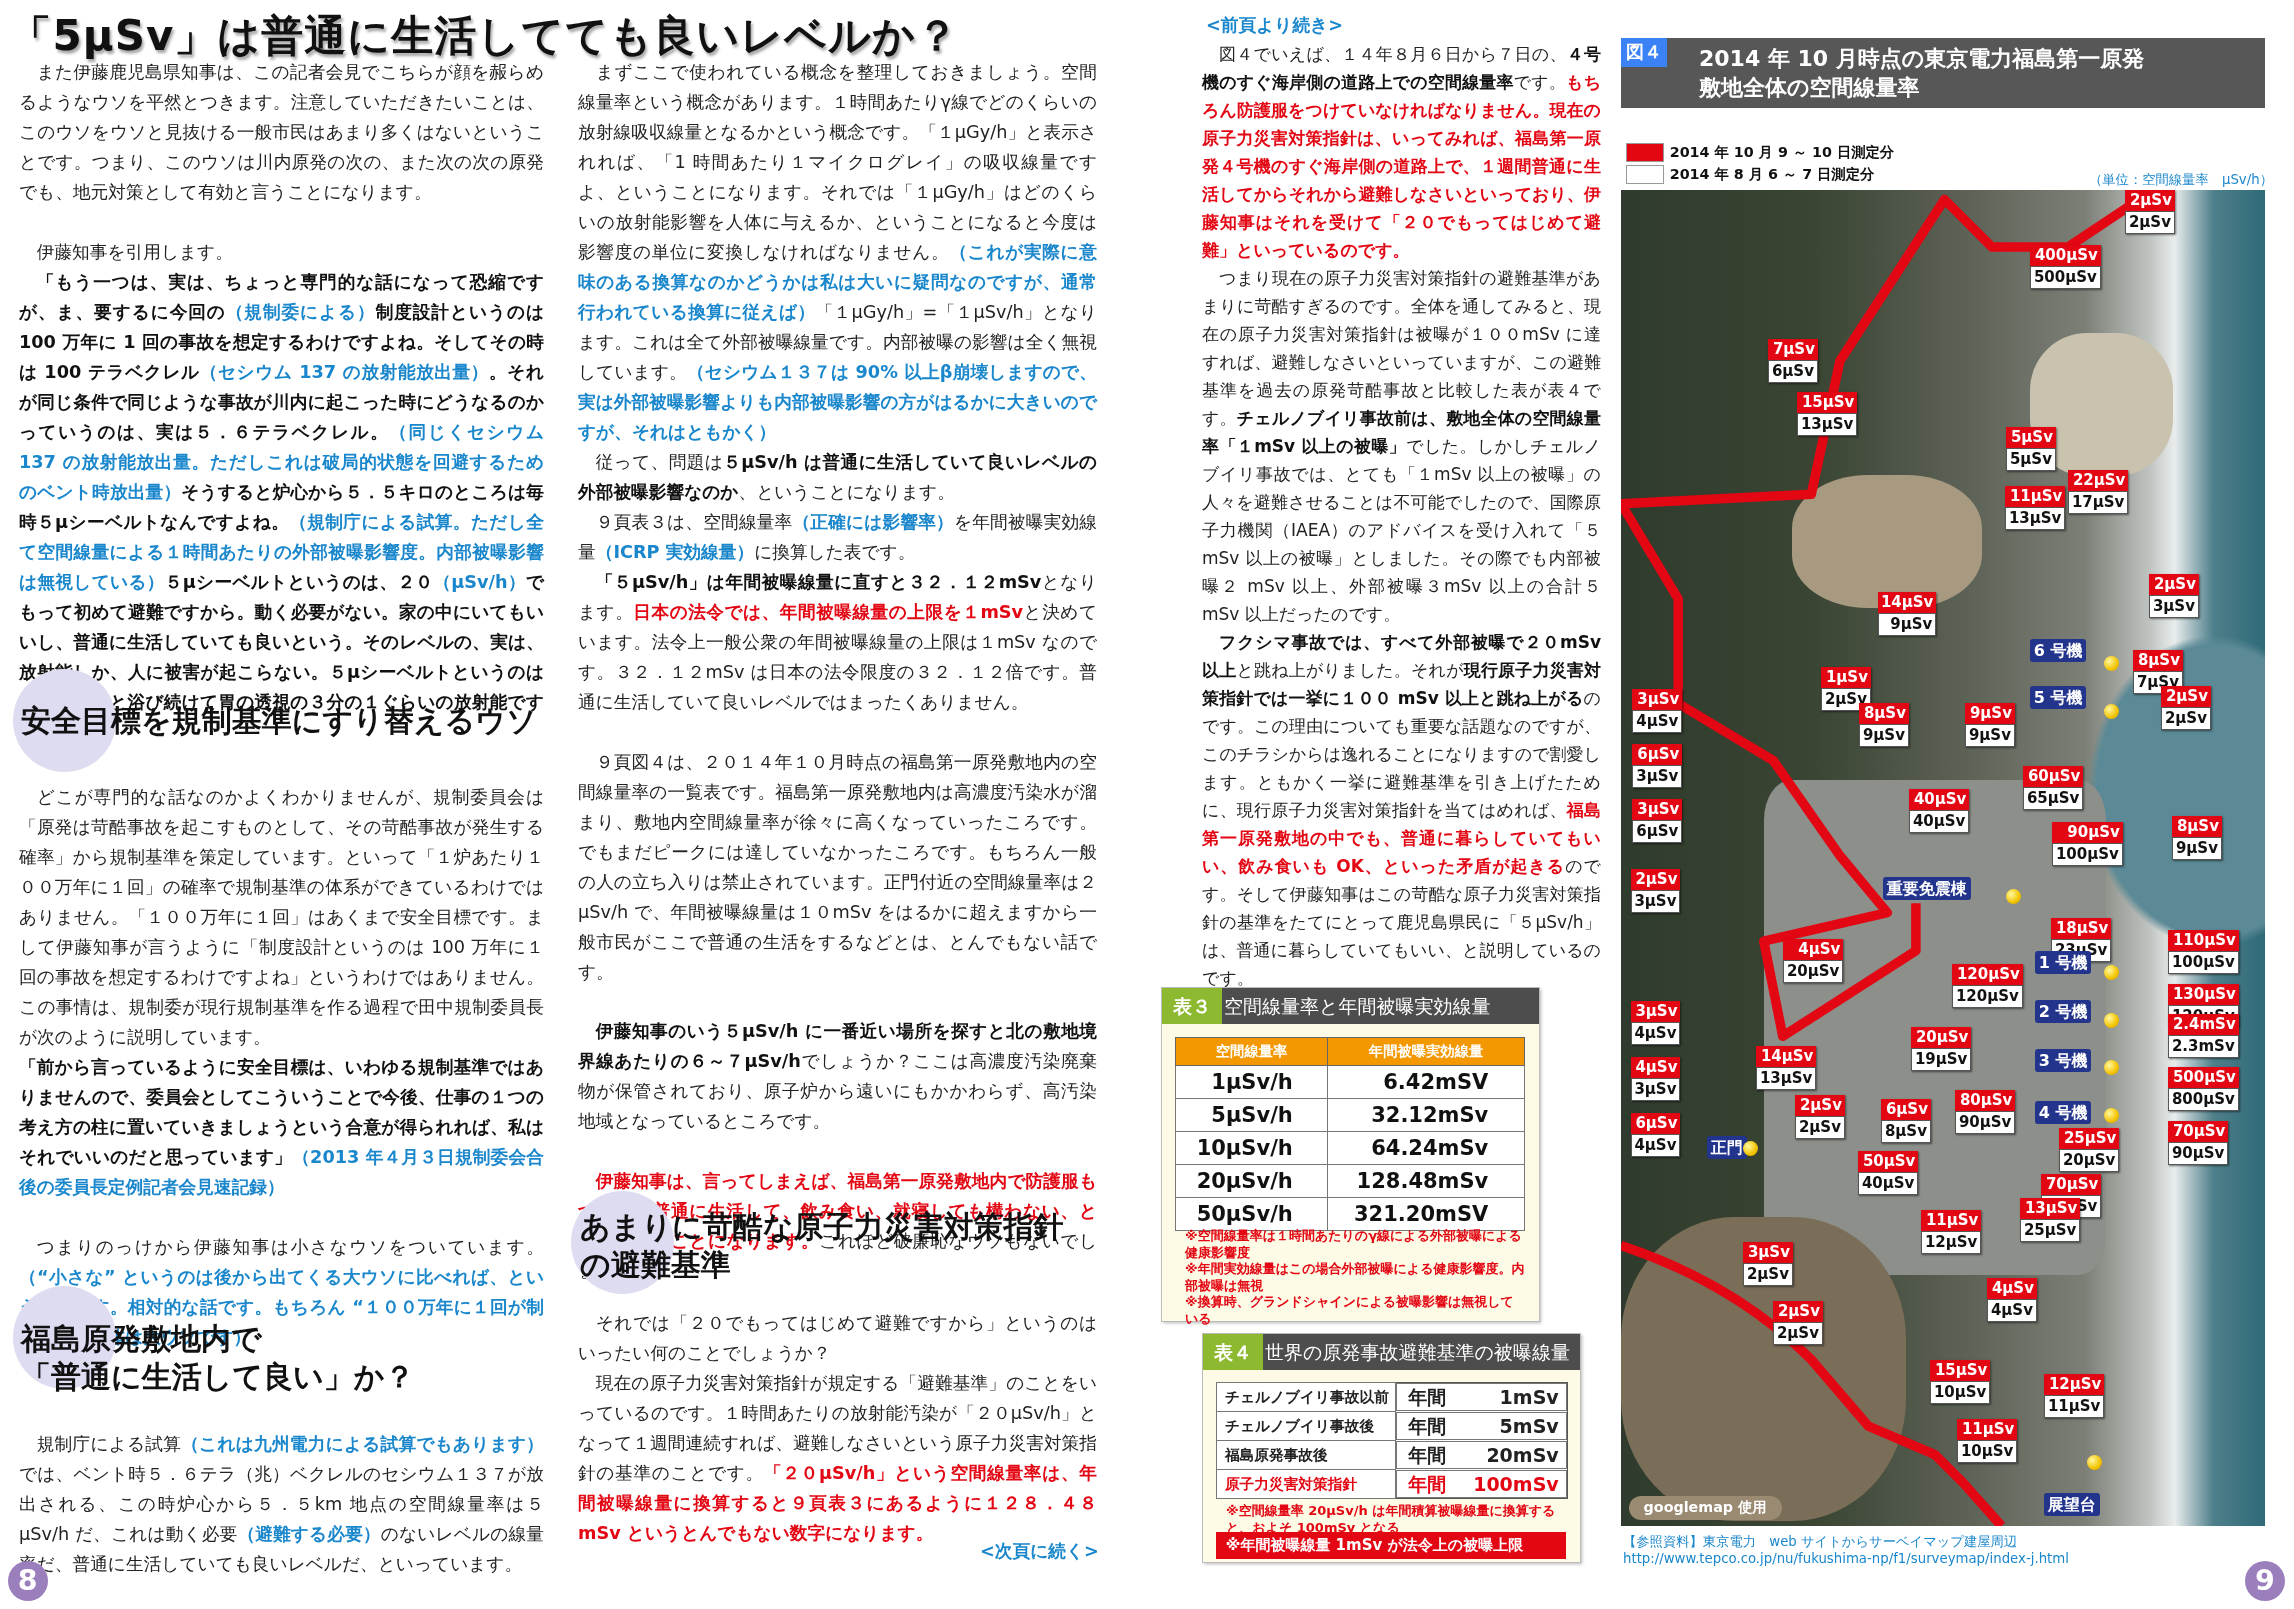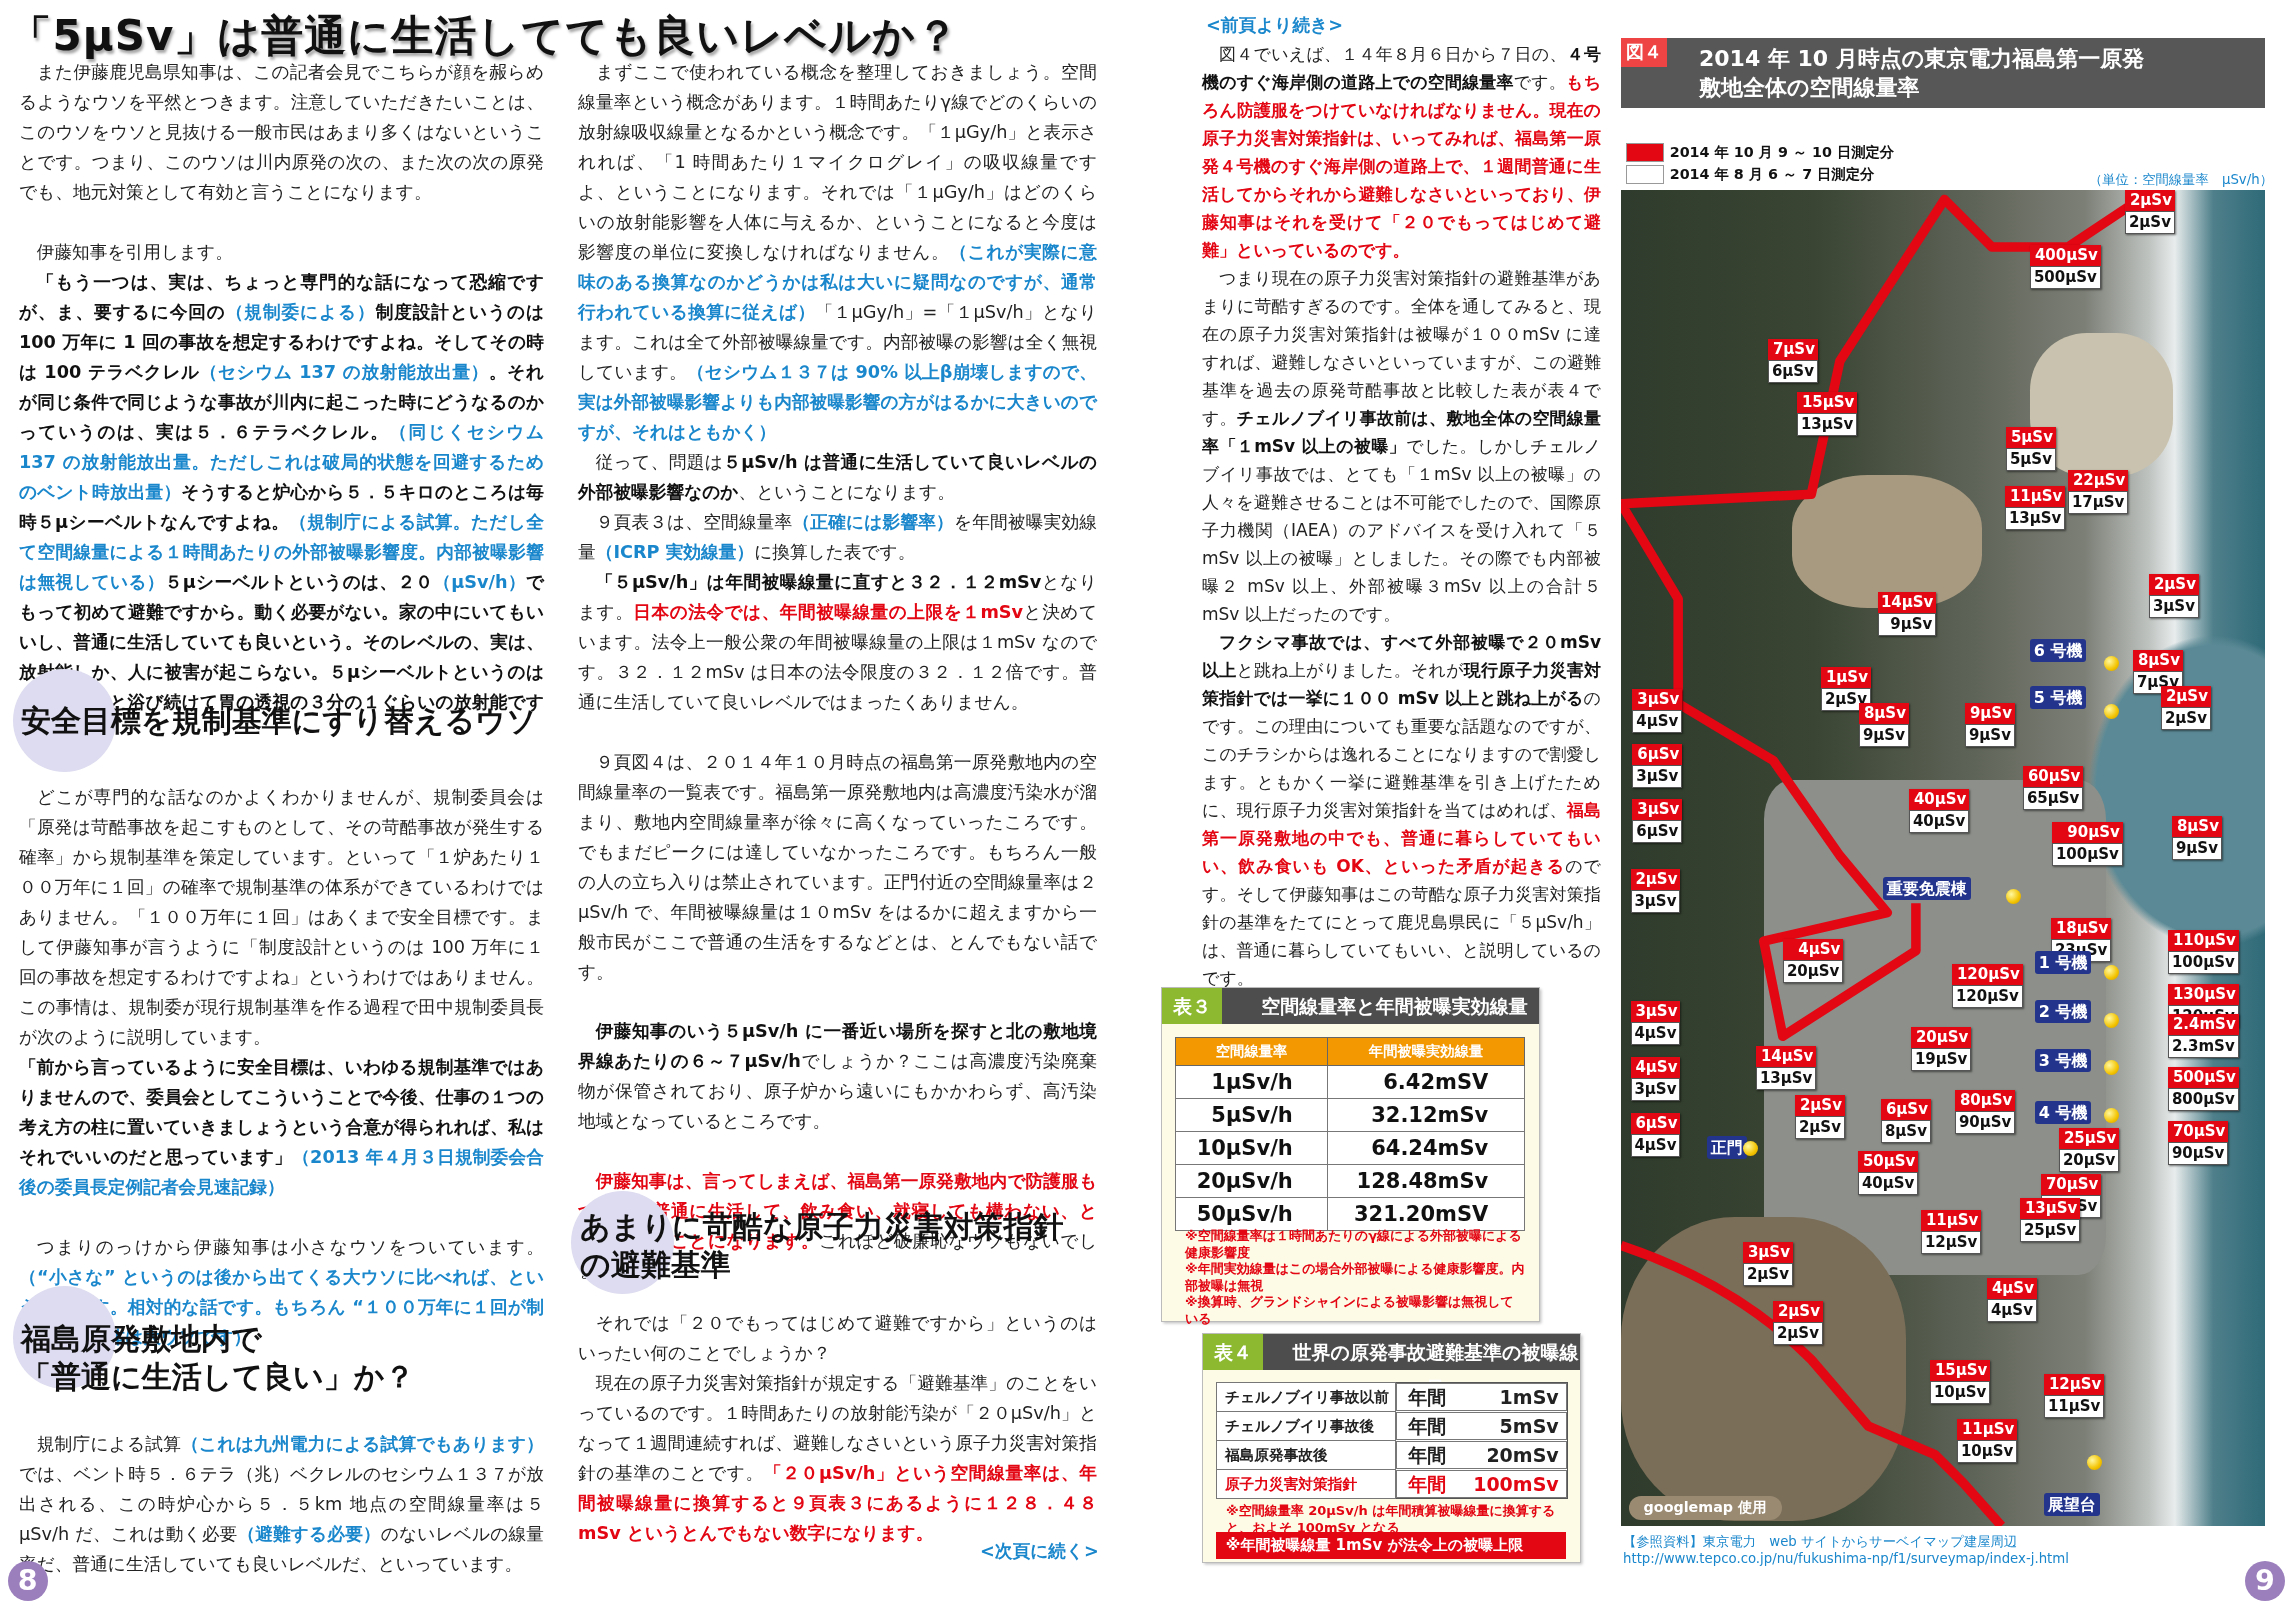--- a/index.html
+++ b/index.html
@@ -14,34 +14,34 @@
   .blue{color:#1a87cc;font-weight:bold;}
   .red{color:#e30613;font-weight:bold;}
   .heading{position:absolute;font-size:30px;font-weight:bold;line-height:38px;color:#111;z-index:2;}
   .circle{position:absolute;width:103px;height:103px;border-radius:50%;background:#dddcf0;z-index:1;}
   .pagenum{position:absolute;width:40px;height:40px;border-radius:50%;background:#9b7fbd;color:#fff;font-weight:bold;font-size:28.5px;text-align:center;line-height:40px;}
   .cont{position:absolute;color:#1a87cc;font-weight:bold;font-size:17.7px;}
   
   .tbox{position:absolute;background:#fdfae6;border:1px solid #bbb;box-shadow:1.9px 1.9px 2.9px rgba(0,0,0,0.25);}
   .thead{display:flex;height:36px;background:#4d4d4d;}
   .tnum{width:60px;background:#8cb92f;color:#fff;font-weight:bold;font-size:19px;line-height:36px;text-align:center;}
-  .ttitle{flex:1;color:#fff;font-weight:bold;font-size:19px;line-height:36px;padding-left:28px;text-align:center;}
+  .ttitle{flex:1;color:#fff;font-weight:normal;font-size:19px;line-height:36px;padding-left:2px;}
   table.t3{position:absolute;left:13.3px;top:49px;width:350px;border-collapse:collapse;border:1.9px solid #555;background:#fff;}
   table.t3 th{background:#f39800;color:#fff;font-size:14.3px;height:25px;border:1px solid #666;}
   table.t3 td{font-size:21px;font-weight:bold;height:30px;border:1px solid #777;text-align:right;padding-right:36px;color:#111;}
   table.t3 td:first-child{padding-right:34px;}
   .note{color:#e30613;font-weight:bold;font-size:13px;line-height:16.6px;}
   table.t4{position:absolute;left:13.3px;top:48px;width:352px;border-collapse:collapse;border:1.9px solid #555;background:#fff;}
   table.t4 td{border:1px solid #777;height:26px;font-weight:bold;}
   table.t4 td.l{font-size:14.7px;padding-left:7.6px;width:169px;}
   table.t4 td.r{font-size:19px;display:flex;justify-content:space-between;padding:0 7.6px 0 11.4px;line-height:26px;}
   .redbar{position:absolute;left:13.3px;background:#e30613;color:#fff;font-weight:bold;font-size:15px;line-height:27px;padding-left:9.5px;width:340px;}
   
   .fighead{position:absolute;left:1621px;top:38px;width:644px;height:70px;background:#575757;}
-  .fignum{position:absolute;left:0;top:0;width:46px;height:28.5px;background:#ef4444;color:#fff;font-weight:bold;font-size:18px;text-align:center;line-height:28.5px;}
+  .fignum{position:absolute;left:0;top:0;width:46px;height:28.5px;background:#3b82f6;color:#fff;font-weight:bold;font-size:18px;text-align:center;line-height:28.5px;}
   .figtitle{position:absolute;left:78px;top:5.7px;color:#fff;font-weight:bold;font-size:22px;line-height:29.5px;}
   .legend{position:absolute;font-weight:bold;font-size:14.3px;color:#111;display:flex;align-items:center;}
   .swatch{width:36px;height:17px;margin-right:5.7px;border:1px solid #999;}
   .unit{position:absolute;color:#1a87cc;font-size:13.3px;}
   .map{position:absolute;left:1621px;top:190px;width:644px;height:1336px;overflow:hidden;
        background:
         radial-gradient(ellipse at 92% 45%, #5b8a96 0 14%, transparent 15%),
         linear-gradient(90deg, #2f3b2c 0%, #3a4533 30%, #5f6458 55%, #7c7f76 72%, #bfc3c0 82%, #e8ecec 86%, #4e7f8a 92%, #2f6a78 100%);}
   .map .patch{position:absolute;border-radius:40%;}
   .map svg{position:absolute;left:0;top:0;}

